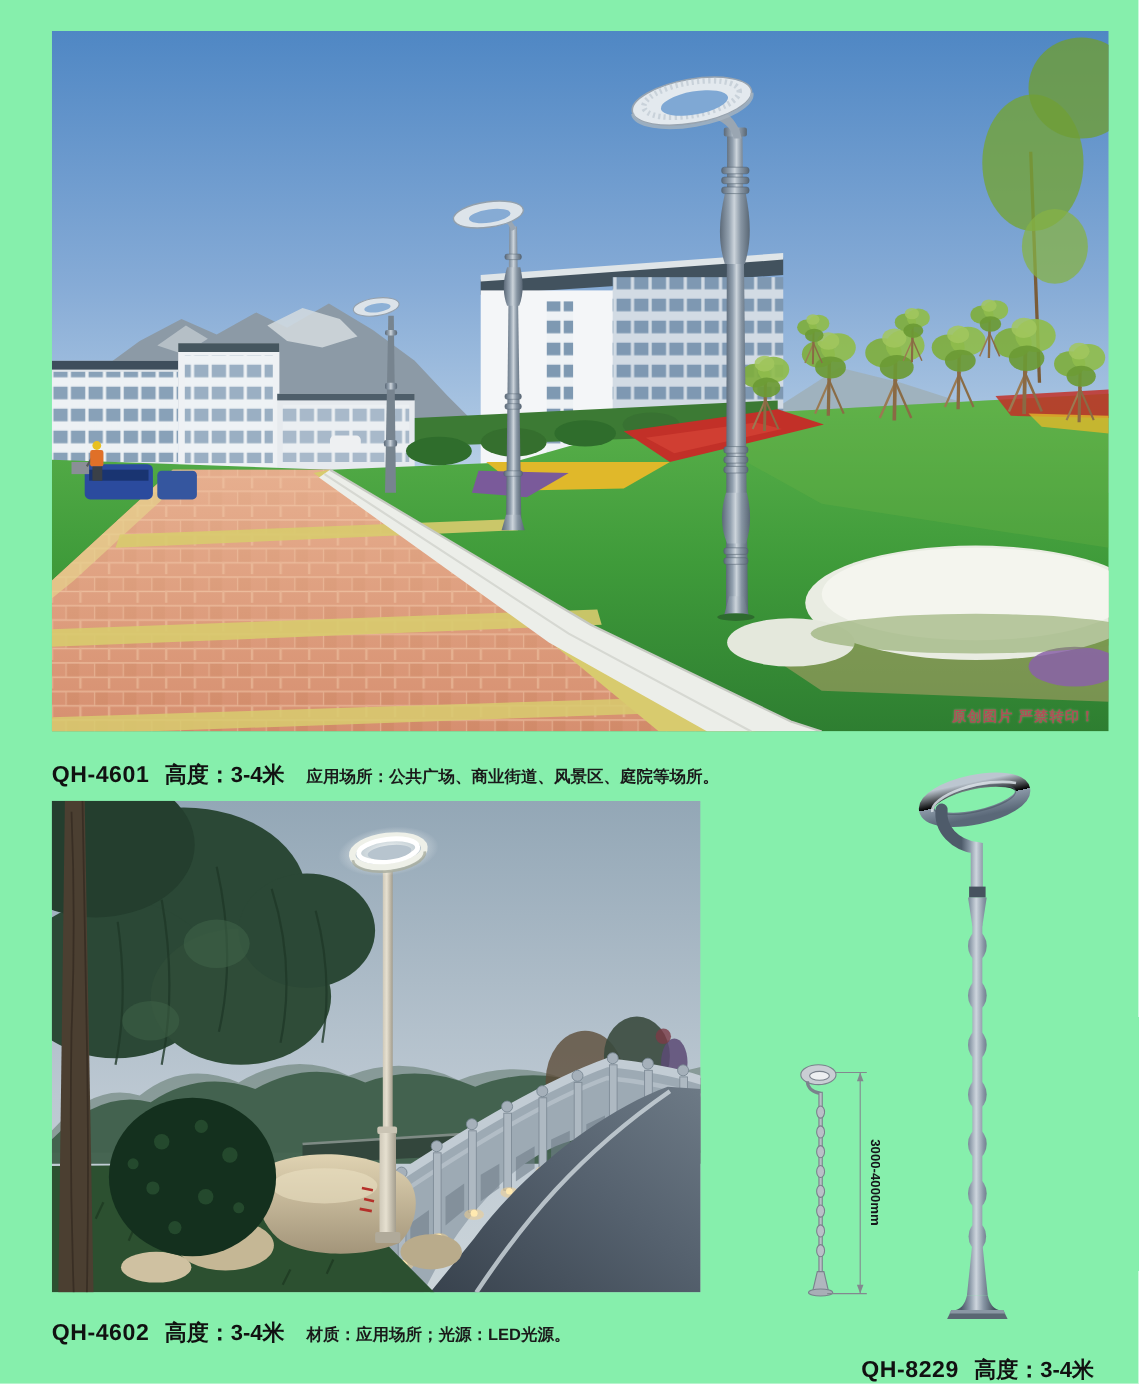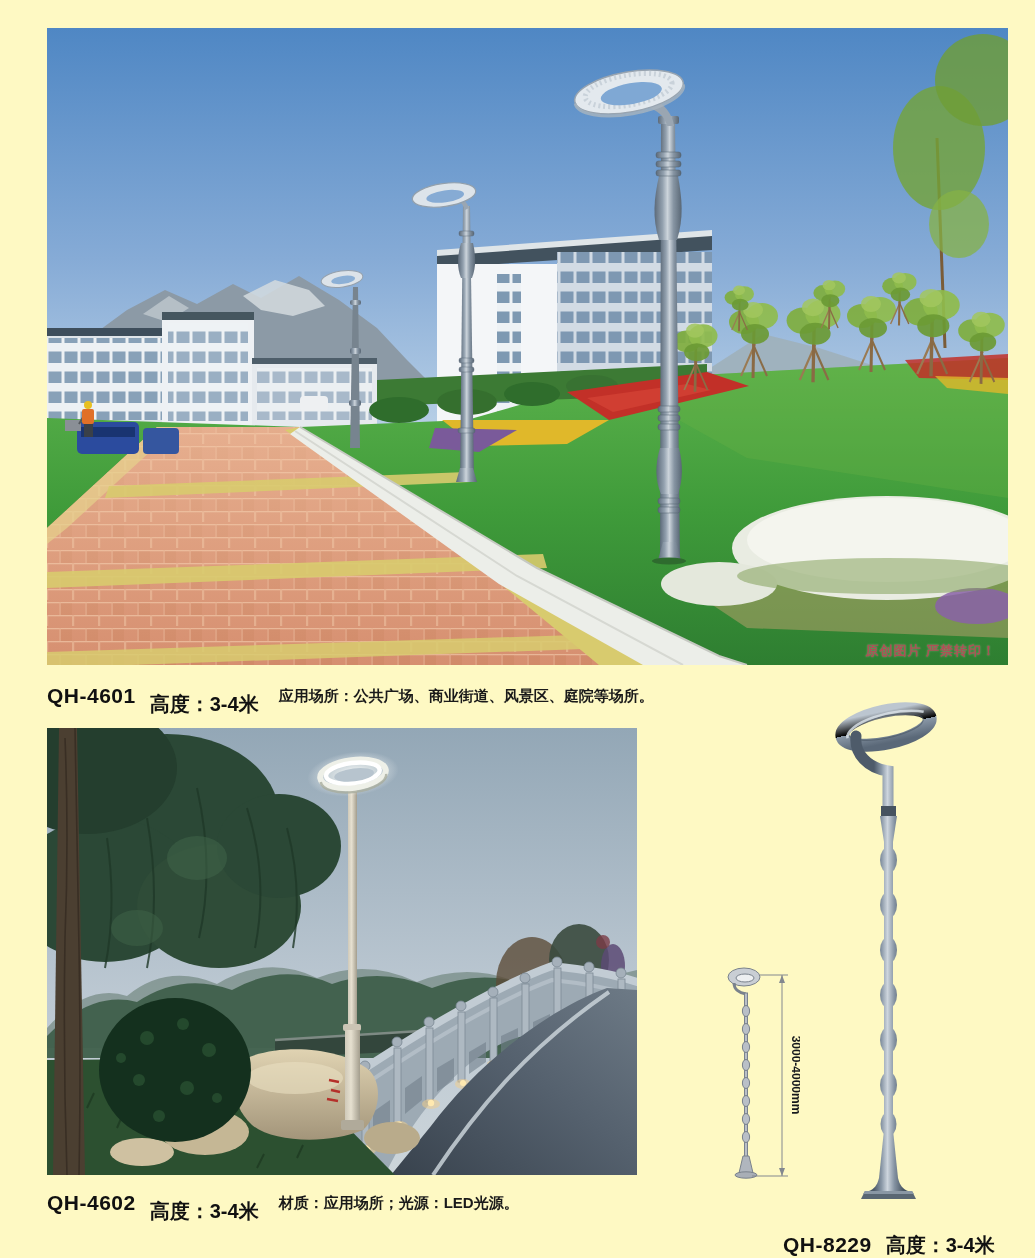--- a/index.html
+++ b/index.html
@@ -1,27 +1,27 @@
 <!DOCTYPE html>
 <html><head>
 <meta charset="utf-8">
 <style>
   html,body{margin:0;padding:0;background:#ffffff;}
-  .page{position:relative;width:1035px;height:1258px;background:#fef9c3;overflow:hidden;
+  .page{position:relative;width:1035px;height:1258px;background:#86efac;overflow:hidden;
         font-family:"Liberation Sans","DejaVu Sans",sans-serif;}
   figure{margin:0;padding:0;}
   .photo{position:absolute;overflow:hidden;}
   .photo svg{display:block;}
   #photo1{left:47px;top:28px;width:961px;height:637px;}
   #photo2{left:47px;top:728px;width:590px;height:447px;}
   #render3{left:830px;top:700px;width:120px;height:512px;}
   #diagram3{left:722px;top:963px;width:78px;height:225px;}
   .caption{position:absolute;display:flex;align-items:baseline;white-space:nowrap;color:#111;}
-  #caption1{left:47px;top:674px;align-items:center;}
-  #caption2{left:47px;top:1181px;align-items:center;}
+  #caption1{left:47px;top:674px;}
+  #caption2{left:47px;top:1181px;}
   #caption3{left:783px;top:1215px;}
   .caption .model{font-size:21px;font-weight:bold;letter-spacing:.5px;}
   .caption .height{font-size:20px;font-weight:bold;margin-left:14px;margin-top:17px;}
   .caption .details{font-size:15px;font-weight:bold;margin-left:20px;color:#1a1a1a;}
   .watermark{position:absolute;right:12px;bottom:5px;font-size:13px;font-weight:bold;
              color:rgba(179,74,84,.92);letter-spacing:1px;text-shadow:0 0 2px rgba(255,255,255,.35);}
 </style>
 </head>
 <body>
 

